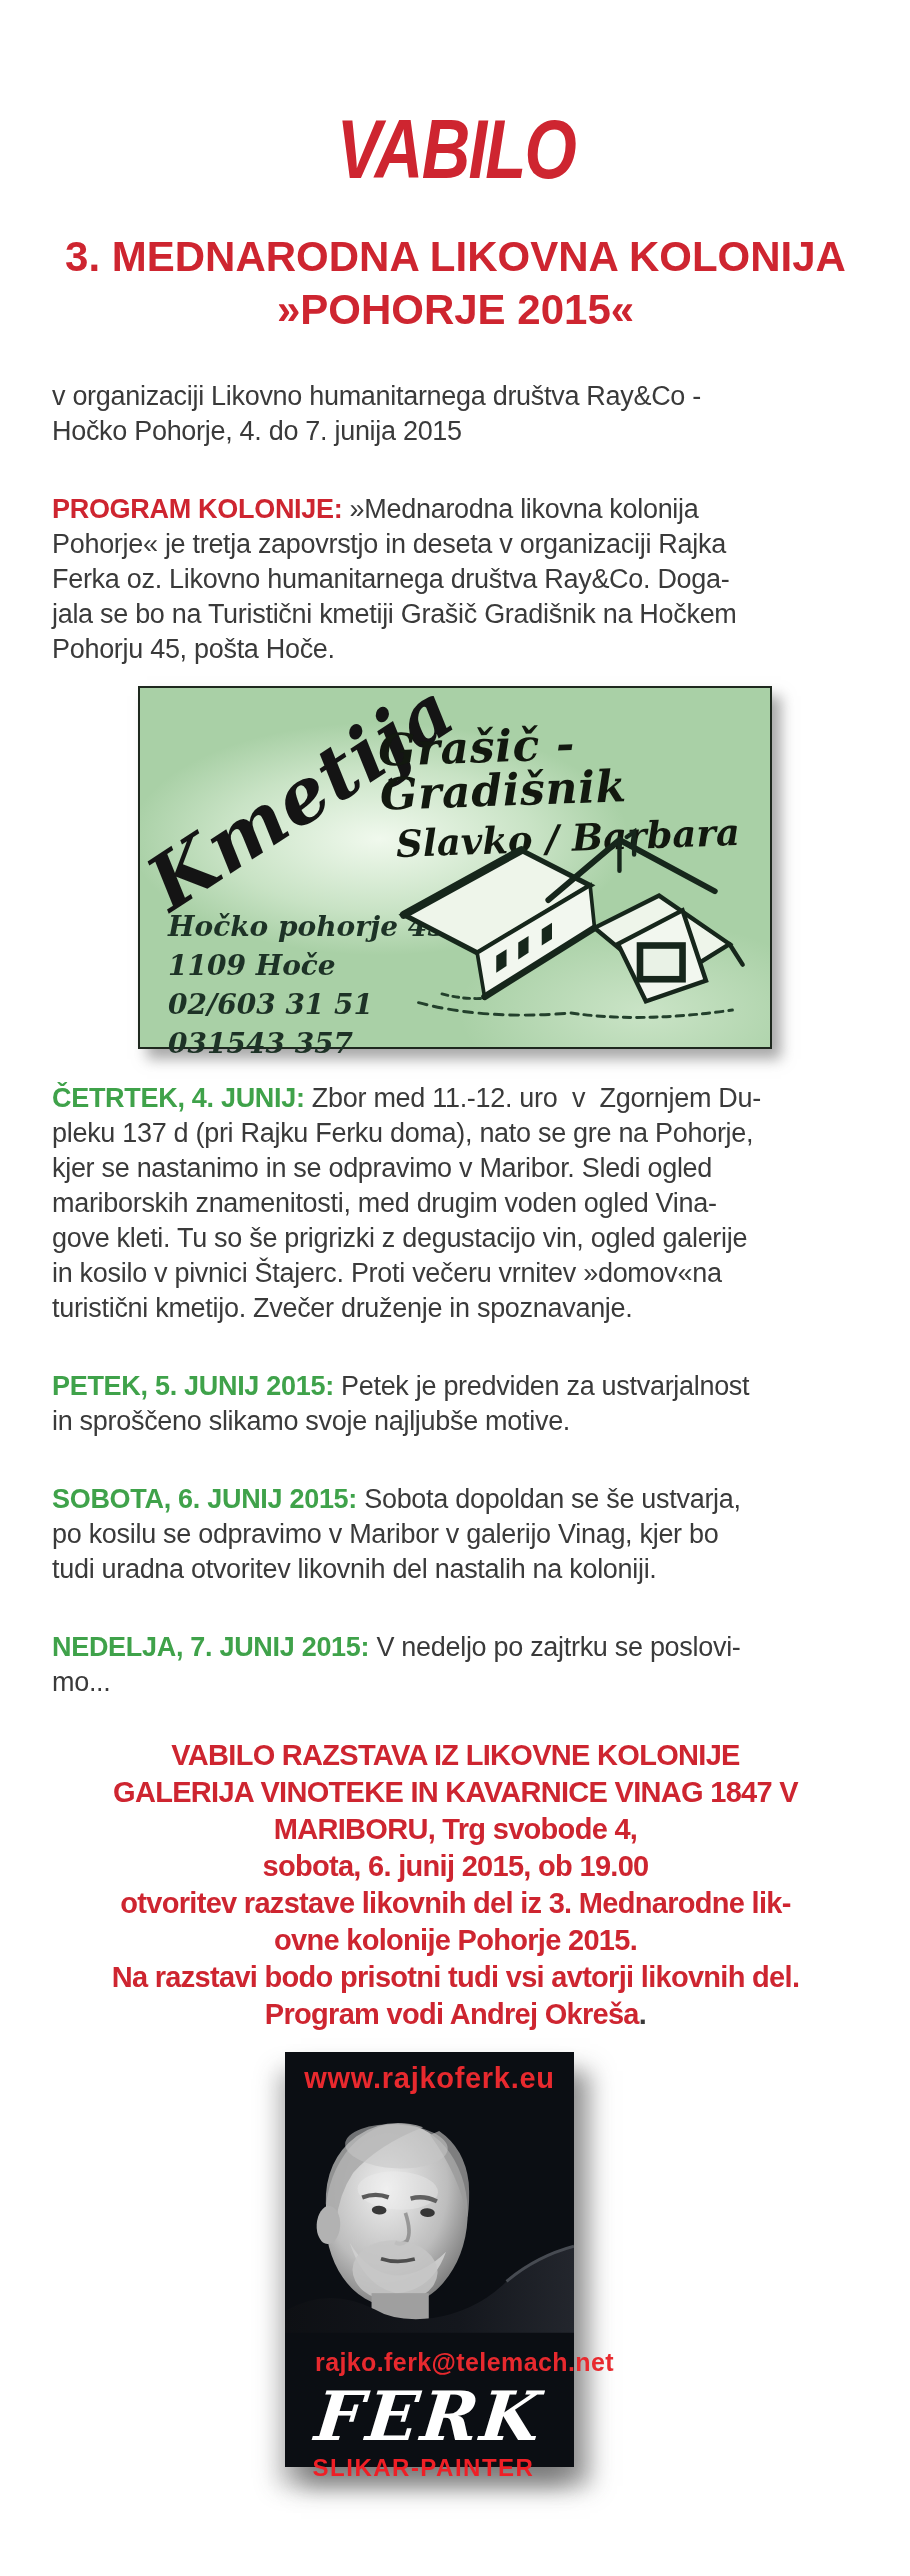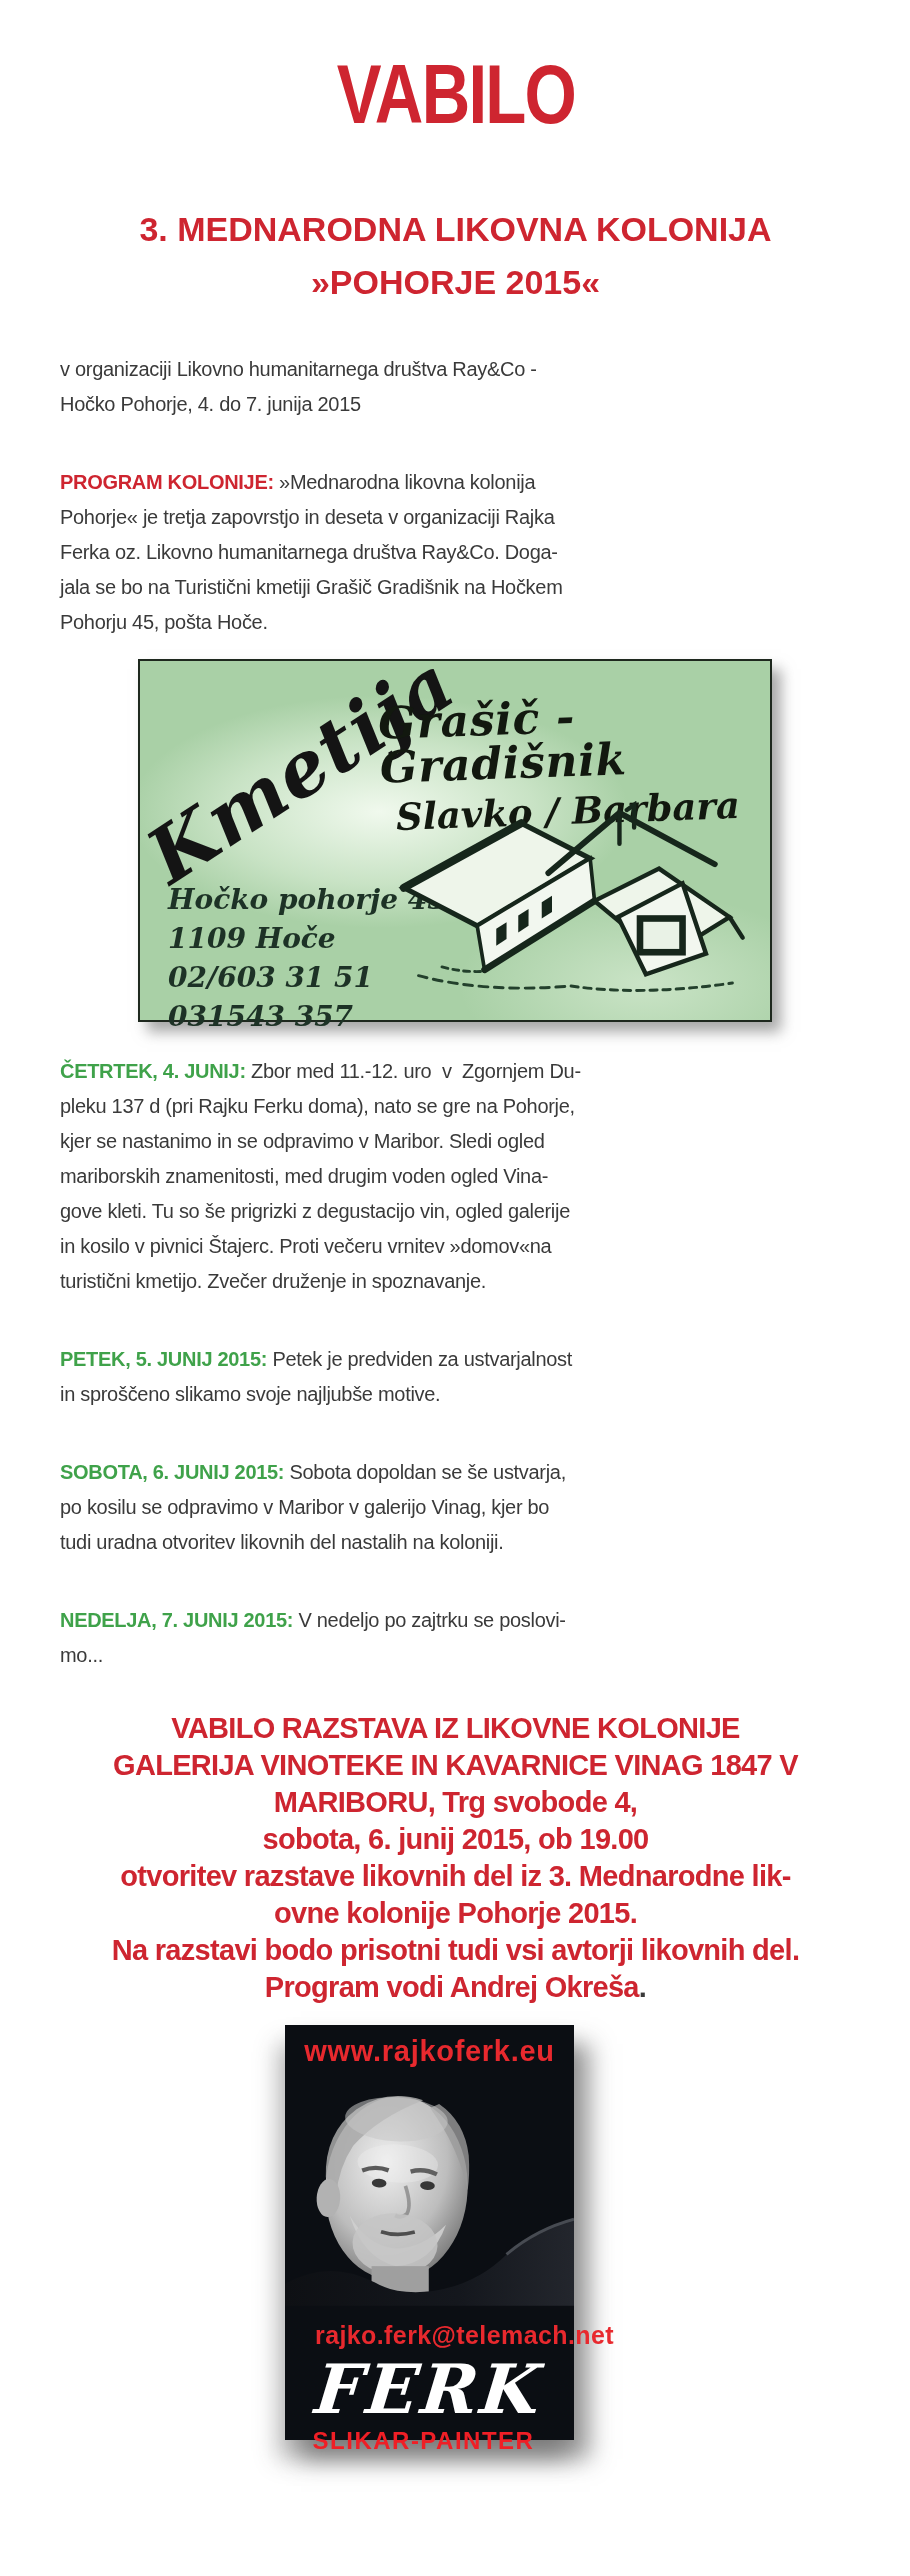--- a/index.html
+++ b/index.html
@@ -4,27 +4,27 @@
 <style>
   :root{
     --red:#ce2530;
     --green:#3fa24a;
     --ink:#3a3a3a;
   }
   html,body{margin:0;padding:0;background:#fff;}
   body{width:911px;font-family:"Liberation Sans",sans-serif;color:var(--ink);}
   .page{width:911px;min-height:2576px;box-sizing:border-box;padding:0 44px 103px;overflow:hidden;position:relative;}
 
-  .title{margin:53px 0 0;text-align:center;}
+  .title{margin:108px 0 0;text-align:center;font-style:italic;}
   .title span{display:inline-block;font-size:84px;line-height:82px;font-weight:700;color:var(--red);
     transform:scaleX(.8);letter-spacing:-2.2px;}
-  .subtitle{margin:68px 0 0;text-align:center;font-size:34px;line-height:53px;font-weight:700;
+  .subtitle{margin:40px 0 0;text-align:center;font-size:42px;line-height:53px;font-weight:700;
     color:var(--red);white-space:pre;}
 
-  p.body{margin:43px 16px 0;font-size:20px;line-height:35px;white-space:pre;letter-spacing:-0.3px;}
+  p.body{margin:43px 8px 0;font-size:27px;line-height:35px;white-space:pre;letter-spacing:-0.3px;}
   p.body .lead{font-weight:700;}
   .lead.red{color:var(--red);}
   .lead.green{color:var(--green);}
   p.body.first-after-card{margin-top:32px;}
 
   
   .farm-card{position:relative;margin:19px 0 0 94px;width:634px;height:363px;box-sizing:border-box;
     border:2.2px solid #1e281e;
     background:
       radial-gradient(55% 45% at 38% 42%, rgba(244,251,241,.95) 0%, rgba(221,239,217,.6) 45%, rgba(176,214,176,0) 72%),

